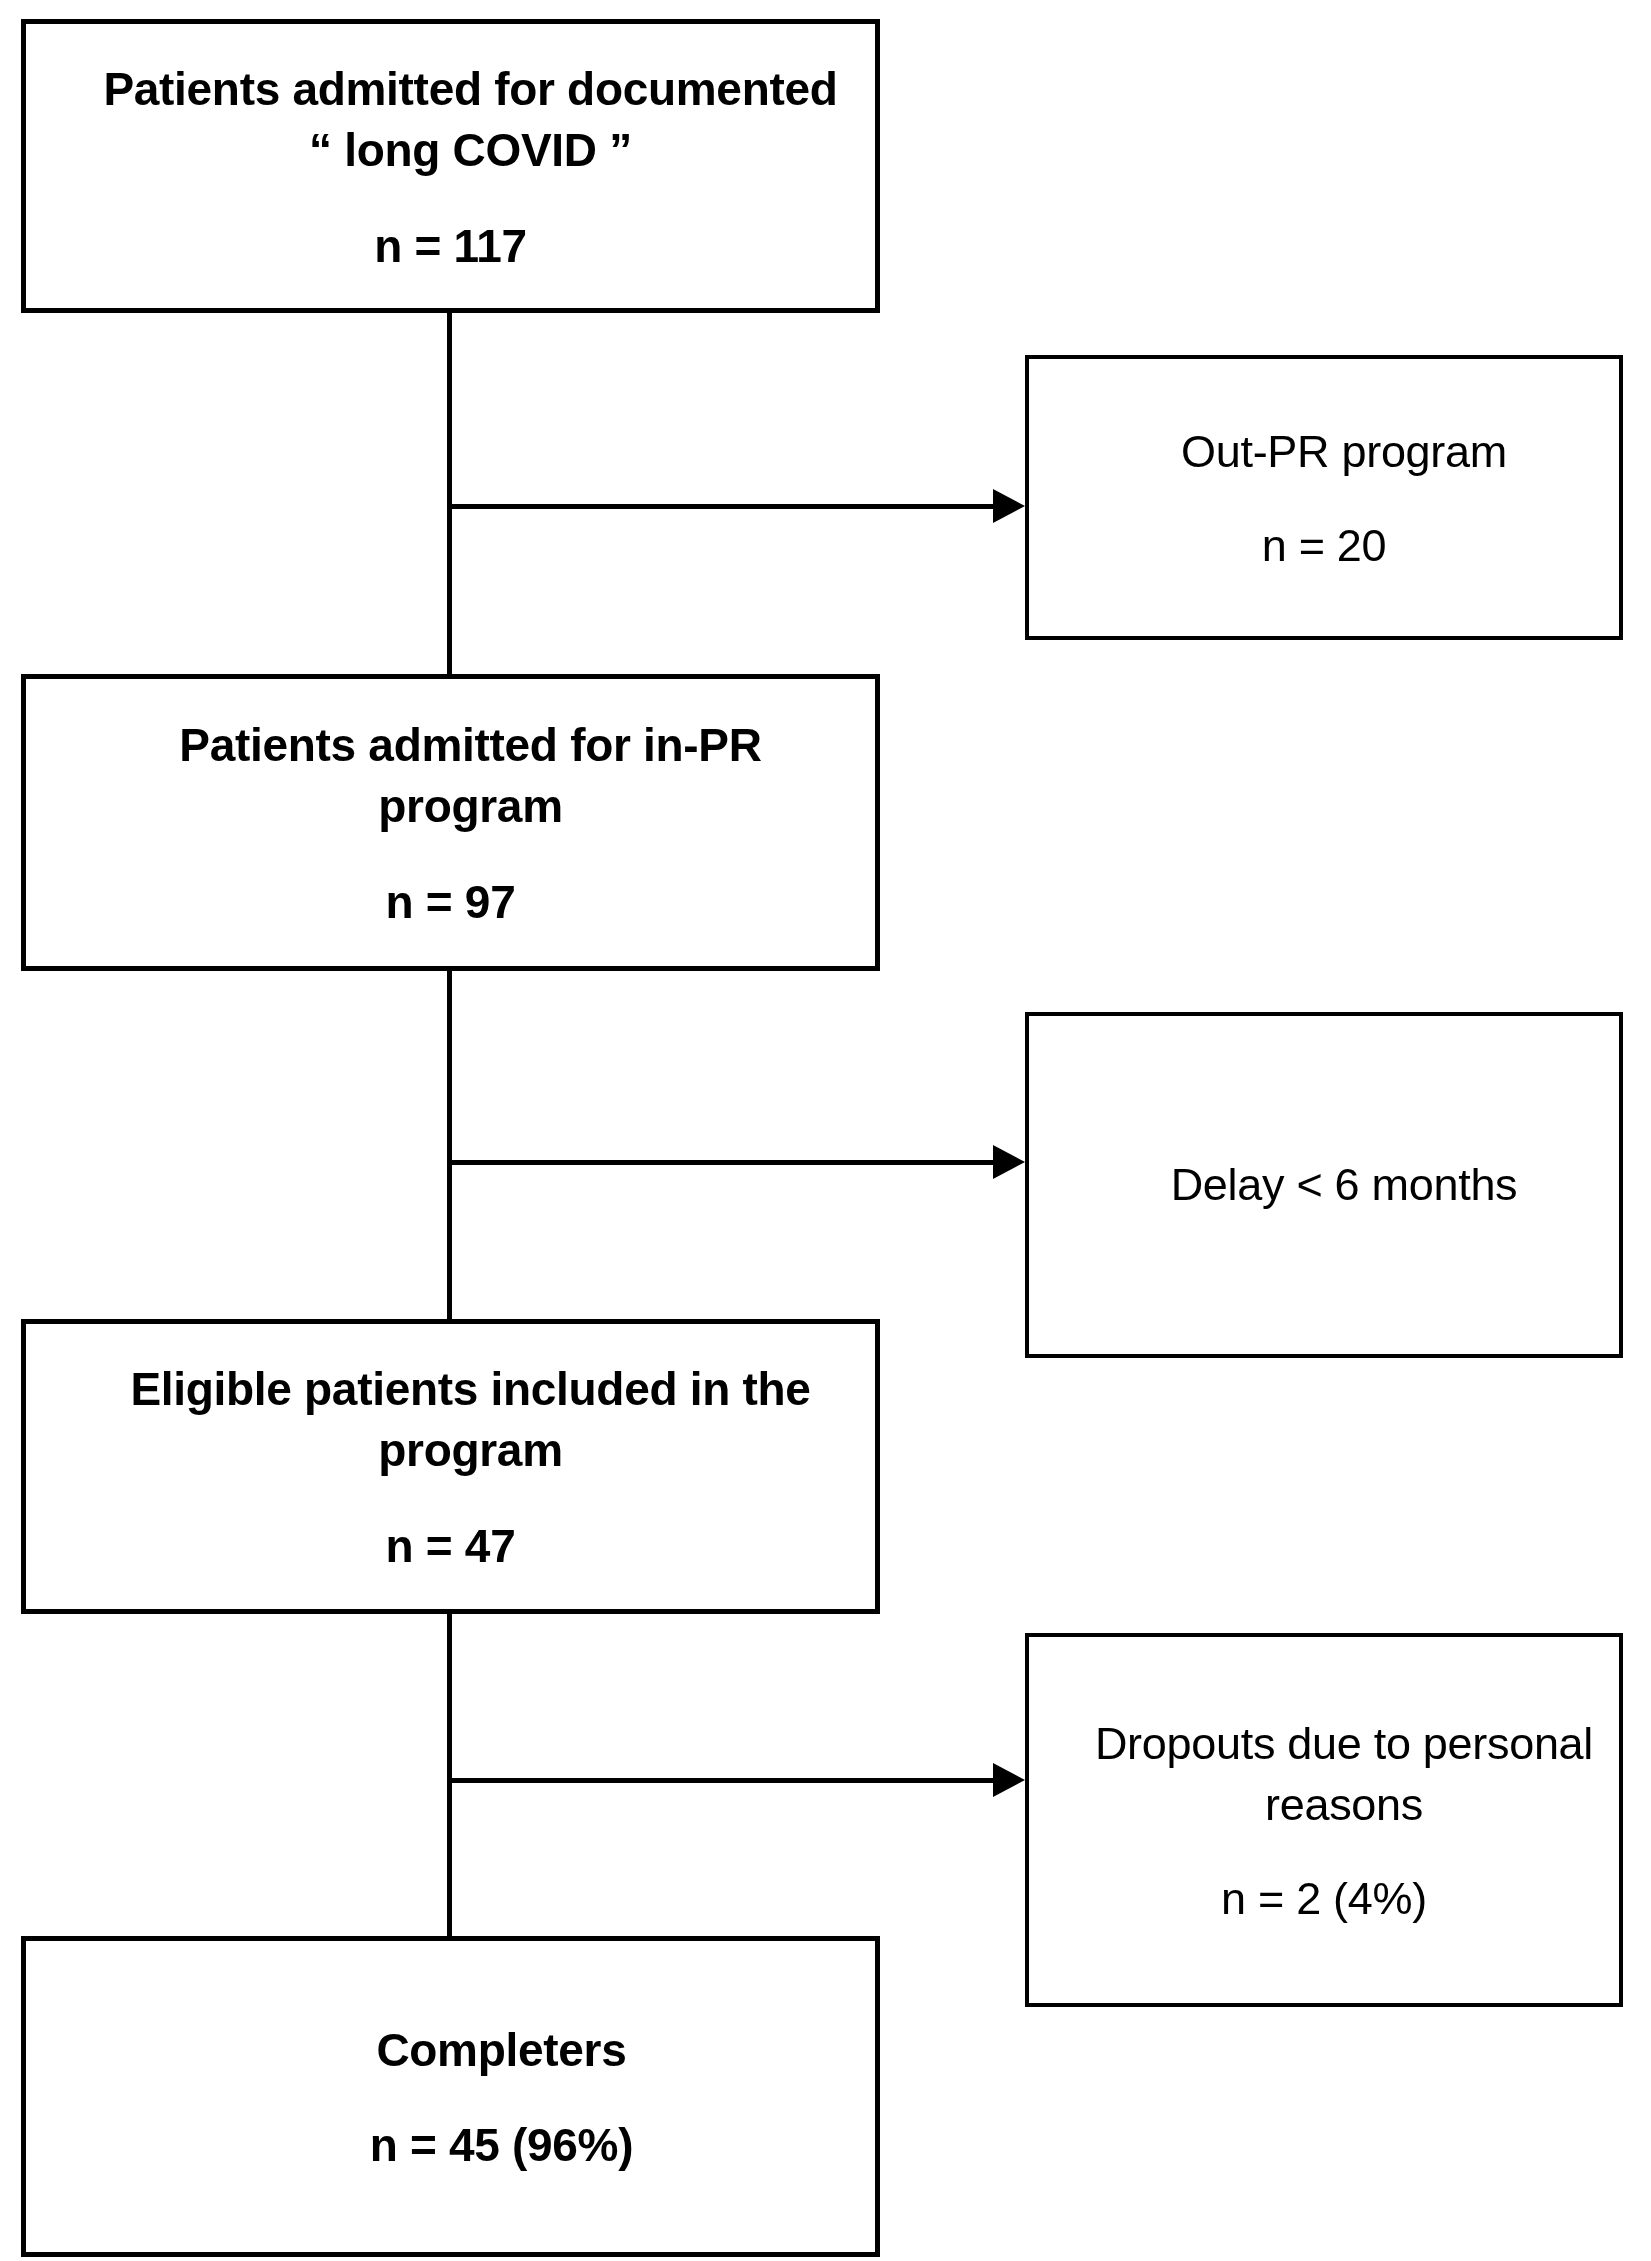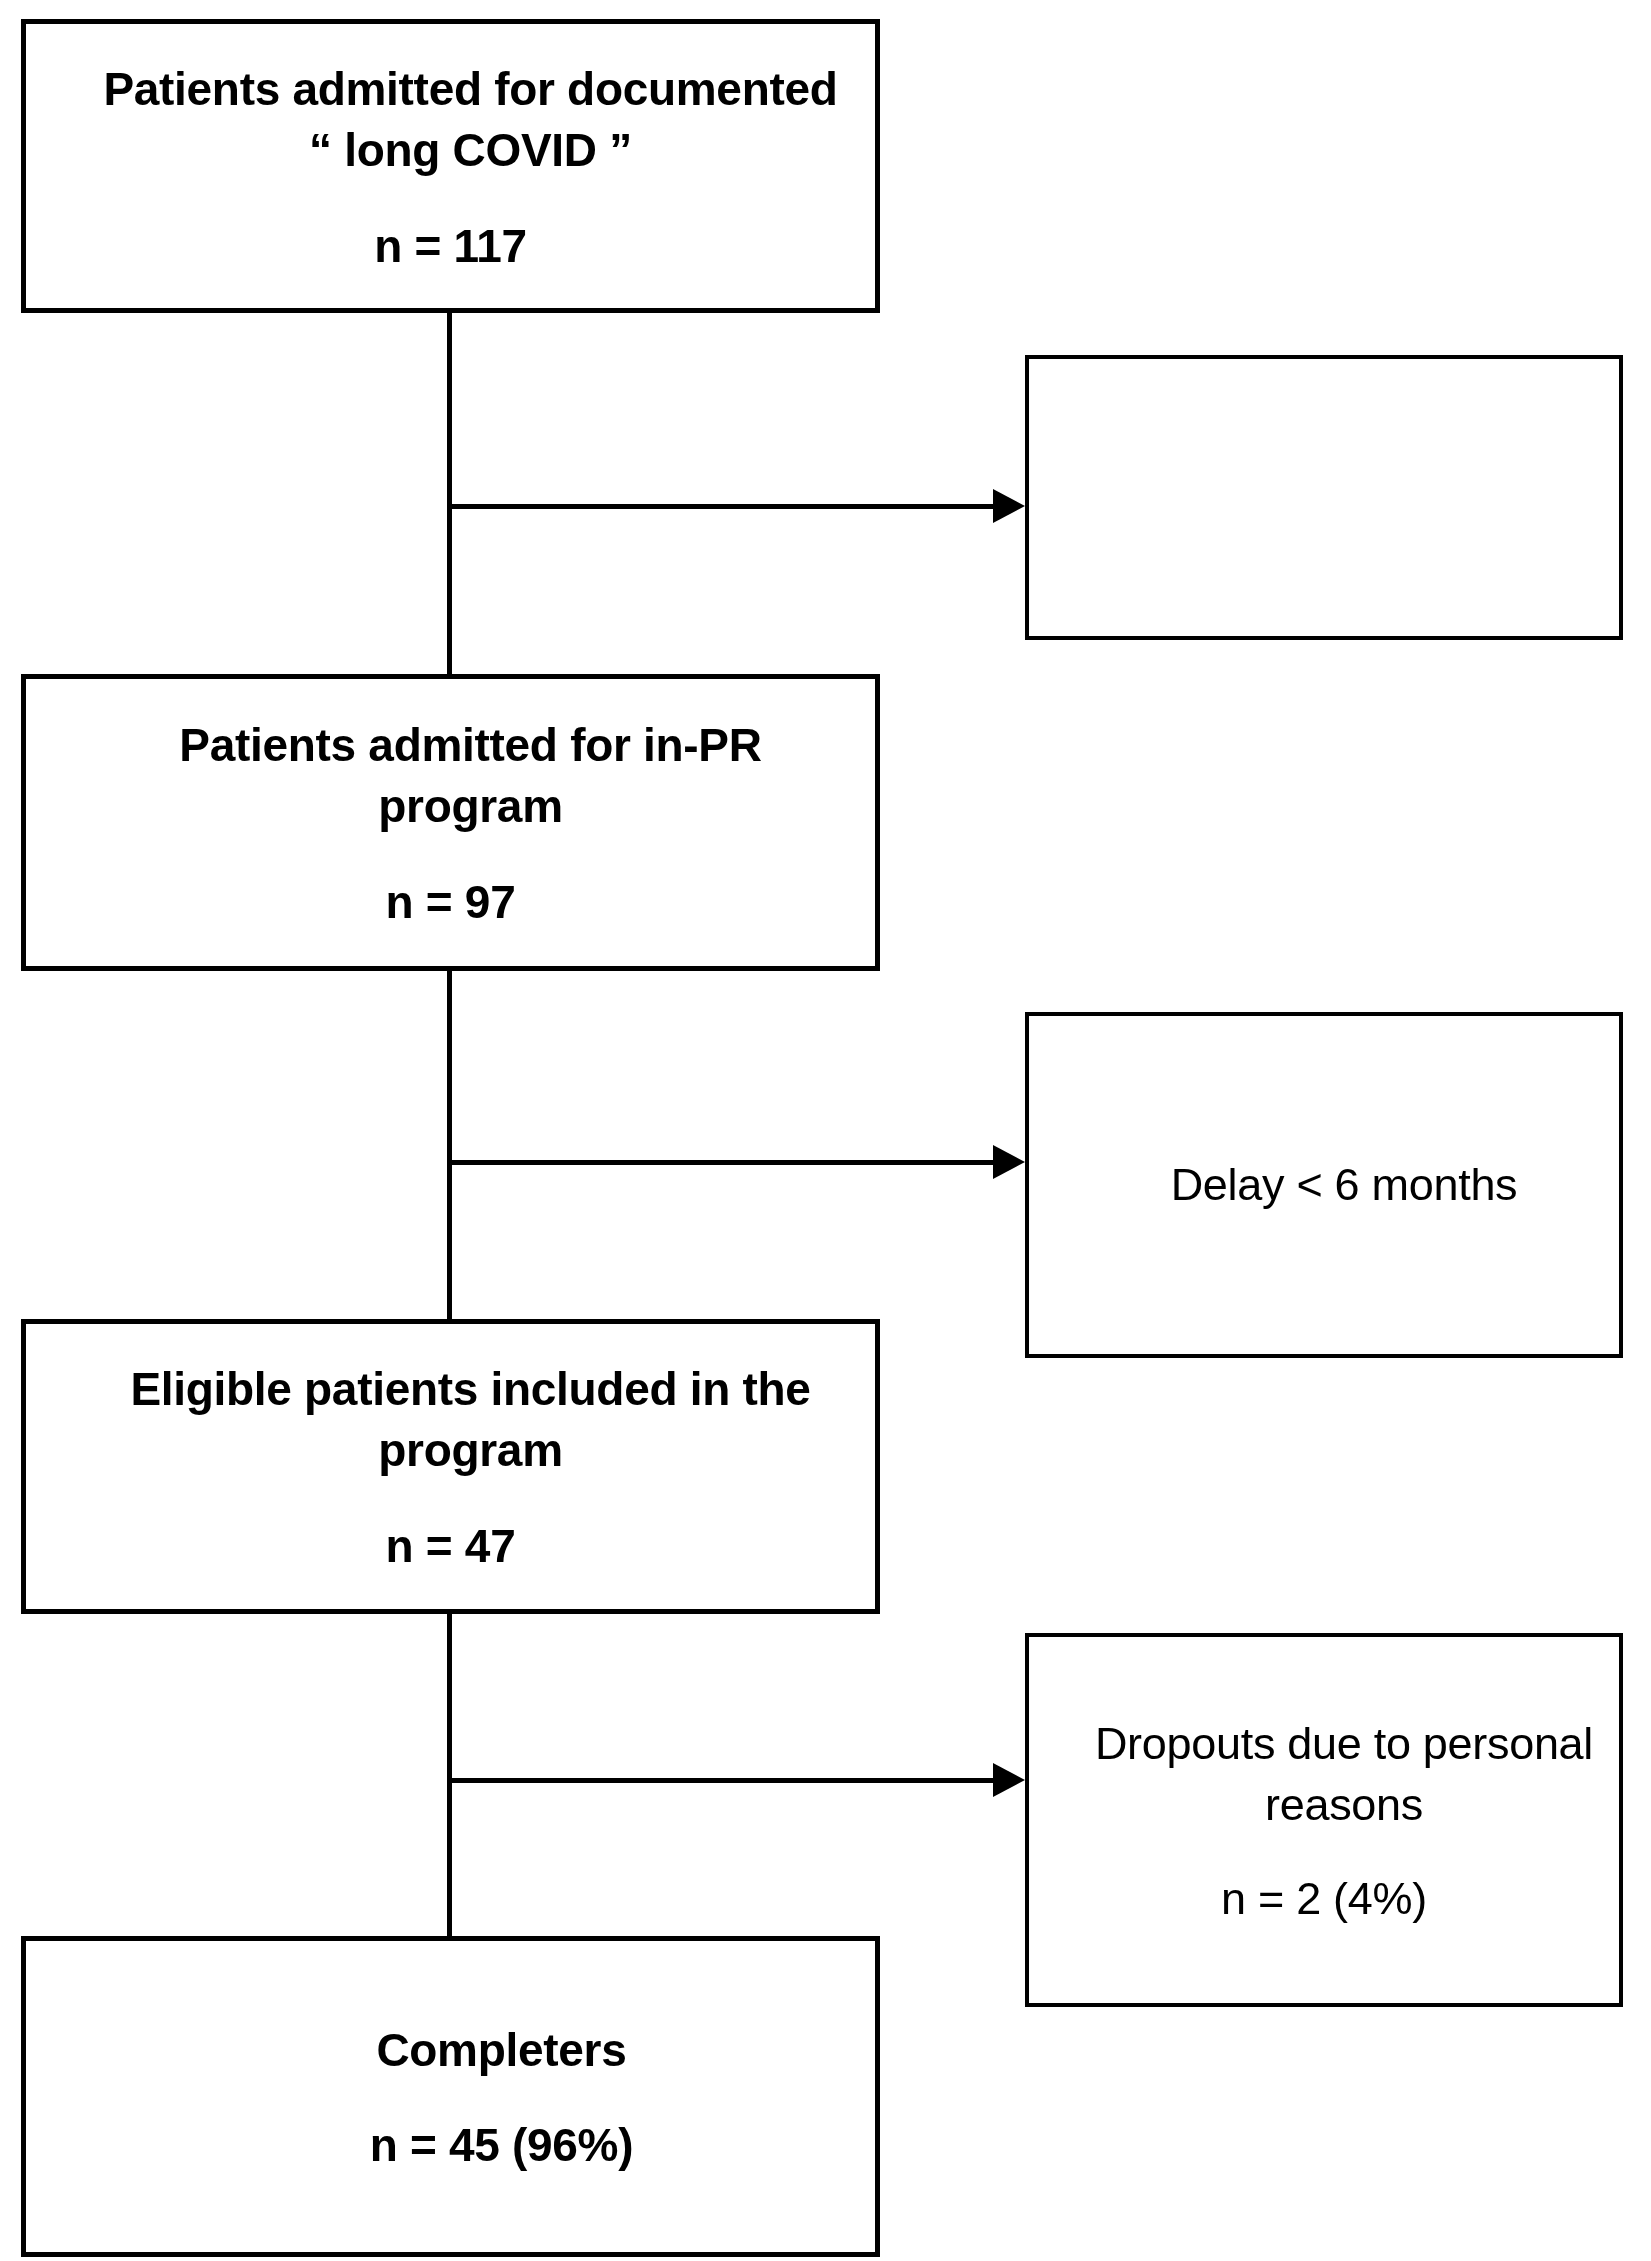--- a/index.html
+++ b/index.html
@@ -136,20 +136,22 @@
     <span class="node-text">Eligible patients included in the program</span>
     <span class="node-count">n = 47</span>
   </div>
 
   <div class="node-box main" style="top:1936px; height:321px;align-items:flex-end;">
     <span class="node-text">Completers</span>
     <span class="node-count">n = 45 (96%)</span>
   </div>
 
   <div class="node-box side" style="top:355px; height:285px;">
+    <span class="node-text">Out-PR program</span>
+    <span class="node-count">n = 20</span>
   </div>
 
   <div class="node-box side" style="top:1012px; height:346px;">
     <span class="node-text">Delay &lt; 6 months</span>
   </div>
 
   <div class="node-box side" style="top:1633px; height:374px;">
     <span class="node-text">Dropouts due to personal reasons</span>
     <span class="node-count">n = 2 (4%)</span>
   </div>

